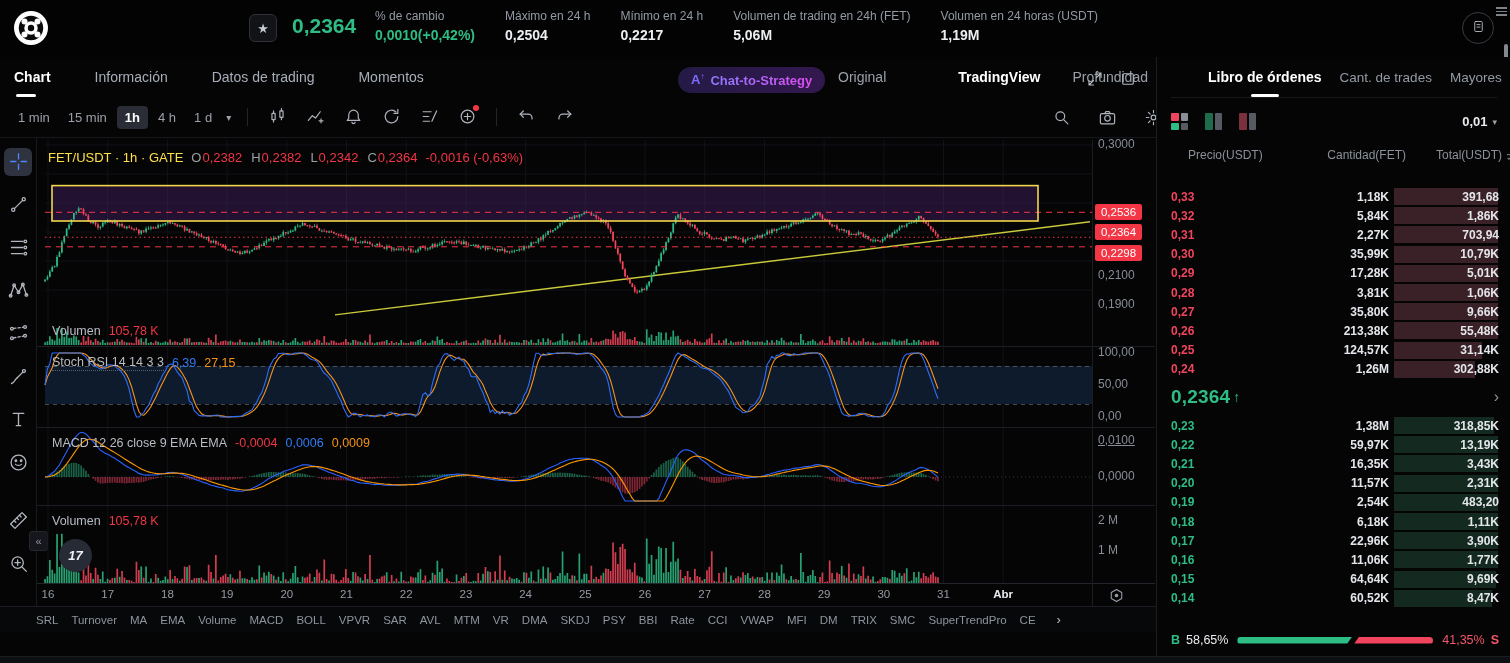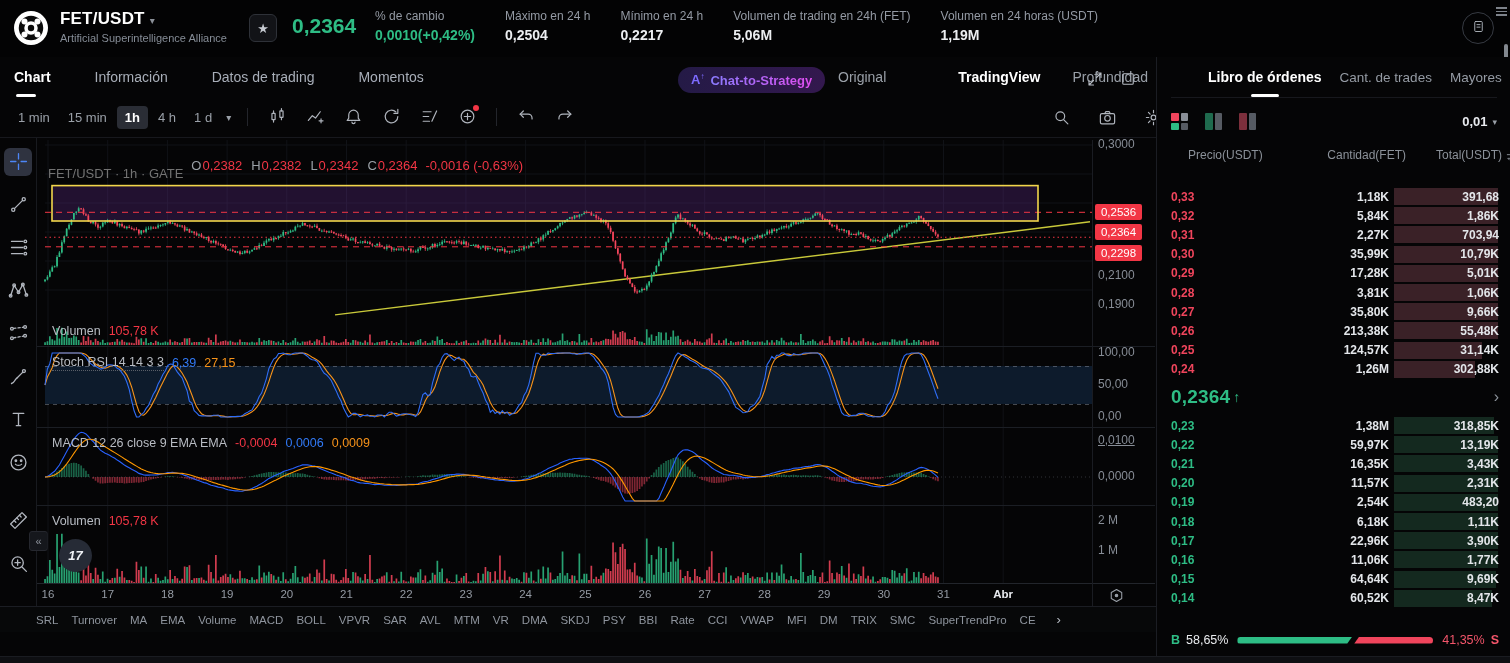--- a/index.html
+++ b/index.html
@@ -58,21 +58,21 @@
   .tool svg{width:21px;height:21px;}
   .tool.active{background:#2f3340;color:#4d86f7;}
   .hdiv{width:22px;height:1px;background:#23252b;}
   #chart-canvas{position:absolute;left:37px;top:140px;}
   .collapse-box{position:absolute;left:29px;top:531px;width:17px;height:18px;background:#15171c;border:1px solid #25272e;
                 border-radius:3px;color:#8f959e;font-size:11px;display:flex;align-items:center;justify-content:center;cursor:pointer;}
   .tv-mark{position:absolute;left:59px;top:539px;width:33px;height:33px;border-radius:50%;background:#262b36;
            color:#eef1f5;font-weight:700;font-style:italic;font-size:13px;display:flex;align-items:center;justify-content:center;}
   
   .legend{position:absolute;left:48px;top:150px;font-size:13px;display:flex;gap:8px;align-items:center;}
-  .legend .sym{color:#737373;margin-top:16px;}
+  .legend .sym{color:#fde047;}
   .legend .k{color:#9aa0a6;}
   .legend .v,.legend .chg{color:#f23645;}
   .legend .pair-item{display:flex;gap:1px;}
   .pane-label{position:absolute;font-size:12.5px;display:flex;gap:8px;align-items:center;}
   .pane-label .pl{color:#b8bcc3;}
   .pane-label .dotted{border-bottom:1px dotted #5a5f68;padding-bottom:1px;}
   .pane-label .red{color:#f23645;} .pane-label .blue{color:#3179f5;} .pane-label .orange{color:#f7931a;}
   
   #axis-vline{position:absolute;left:1092px;top:140px;width:1px;height:466px;background:#1a1c22;}
   .ax{position:absolute;left:1098px;font-size:12px;color:#878d96;white-space:nowrap;}
@@ -138,24 +138,20 @@
     <div class="abs" style="left:13px;top:10px;width:36px;height:36px;">
       <svg viewBox="0 0 36 36" width="36" height="36">
         <circle cx="18" cy="18" r="17" fill="#fff"></circle>
         <circle cx="18" cy="18" r="9.5" fill="none" stroke="#0b0b0b" stroke-width="5.5"></circle>
         <circle cx="11.5" cy="11.5" r="3" fill="#fff"></circle>
           <circle cx="24.5" cy="11.5" r="3" fill="#fff"></circle>
         <circle cx="11.5" cy="24.5" r="3" fill="#fff"></circle>
           <circle cx="24.5" cy="24.5" r="3" fill="#fff"></circle>
         <circle cx="18" cy="18" r="3.2" fill="#0b0b0b"></circle>
       </svg>
-    </div>
-    <div class="abs" style="left:60px;top:9px;">
-      <div><span class="pair-name">FET/USDT</span><span class="pair-caret">▾</span></div>
-      <div class="subtitle">Artificial Superintelligence Alliance</div>
     </div>
     <div class="fav-btn">
         <span>★</span>
       </div>
     <div class="big-price">0,2364</div>
     <div class="hstats">
 
     <div class="hstat up">
         <div class="lbl">% de cambio</div>
         <div class="val">0,0010(+0,42%)</div>

